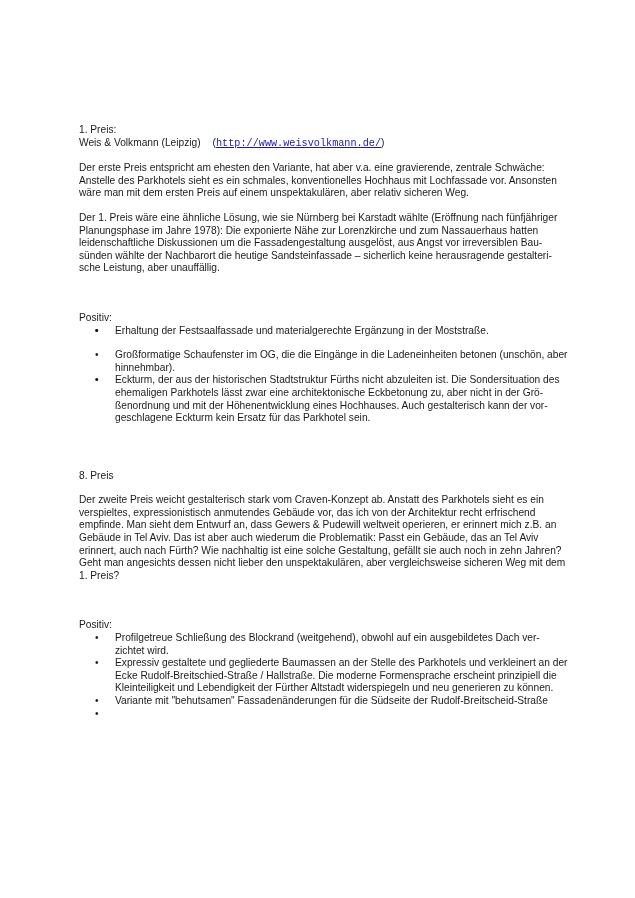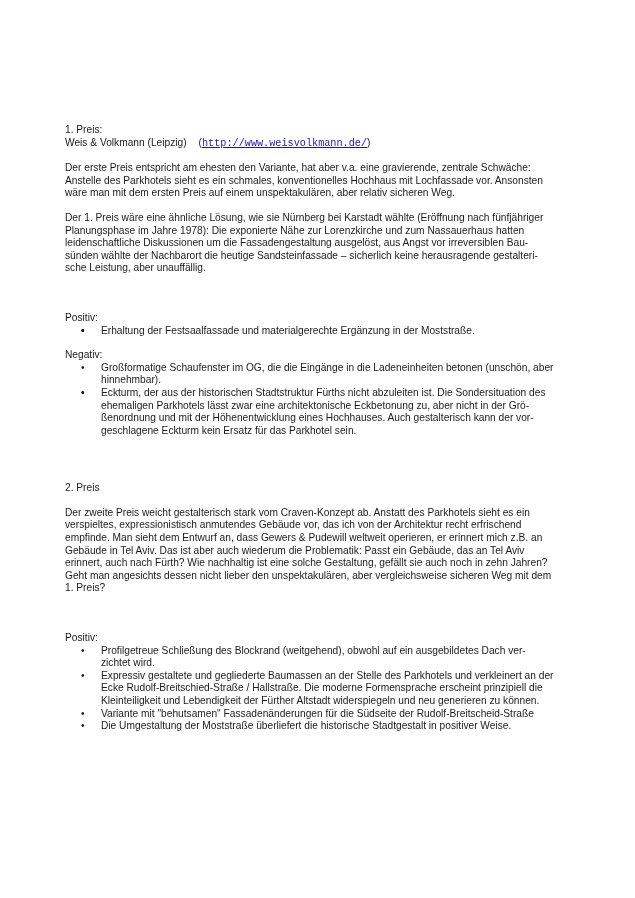--- a/index.html
+++ b/index.html
@@ -1,18 +1,18 @@
 <!DOCTYPE html>
 <html><head>
 <meta charset="utf-8">
 <style>
   html, body { margin: 0; padding: 0; background: #ffffff; }
   body { width: 635px; height: 898px; position: relative; overflow: hidden;
          font-family: "Liberation Sans", sans-serif; font-size: 10.2px; line-height: 12.6px; color: #1a1a1a; }
-  .page { position: absolute; left: 65px; top: 124px; width: 490px; }
+  .page { position: absolute; left: 79px; top: 124px; width: 490px; }
   p { margin: 0; }
   .gap-sm { height: 12px; }
   .gap-lg { height: 37px; }
   .gap-xl { height: 45px; }
   b { font-weight: normal; }
   a.link { color: #1a1aa0; text-decoration: underline; font-family: Liberation Mono, monospace; }
   ul { margin: 0; padding: 0; list-style: none; }
   ul li { position: relative; padding-left: 36px; }
   ul li .bullet { position: absolute; left: 16px; top: 0; }
   .spacer { display: inline-block; width: 12px; }
@@ -34,38 +34,37 @@
     <div class="gap-lg"></div>
 
     <p>Positiv:</p>
     <ul>
       <li><span class="bullet">•</span></li>
       <li><span class="bullet">•</span></li>
       <li><span class="bullet">•</span><span>Erhaltung der Festsaalfassade und materialgerechte Ergänzung in der Moststraße.</span></li>
     </ul>
     <div class="gap-sm"></div>
 
-    <p>Negativ:</p>
     <ul>
       <li><span class="bullet">•</span><span>Großformatige Schaufenster im OG, die die Eingänge in die Ladeneinheiten betonen (unschön, aber hinnehmbar).</span></li>
       <li><span class="bullet">•</span></li>
       <li><span class="bullet">•</span><span>Eckturm, der aus der historischen Stadtstruktur Fürths nicht abzuleiten ist. Die Sondersituation des ehemaligen Parkhotels lässt zwar eine architektonische Eckbetonung zu, aber nicht in der Grö-ßenordnung und mit der Höhenentwicklung eines Hochhauses. Auch gestalterisch kann der vor-geschlagene Eckturm kein Ersatz für das Parkhotel sein.</span></li>
     </ul>
   </section>
 
   <div class="gap-xl"></div>
 
   <section>
-    <p>2. Preis</p>
+    <p>8. Preis</p>
     <div class="gap-sm"></div>
     <p>Der zweite Preis weicht gestalterisch stark vom Craven-Konzept ab. Anstatt des Parkhotels sieht es ein verspieltes, expressionistisch anmutendes Gebäude vor, das ich von der Architektur recht erfrischend empfinde. Man sieht dem Entwurf an, dass Gewers &amp; Pudewill weltweit operieren, er erinnert mich z.B. an Gebäude in Tel Aviv. Das ist aber auch wiederum die Problematik: Passt ein Gebäude, das an Tel Aviv erinnert, auch nach Fürth? Wie nachhaltig ist eine solche Gestaltung, gefällt sie auch noch in zehn Jahren? Geht man angesichts dessen nicht lieber den unspektakulären, aber vergleichsweise sicheren Weg mit dem 1. Preis?</p>
     <div class="gap-lg"></div>
 
     <p>Positiv:</p>
     <ul>
       <li><span class="bullet">•</span><span>Profilgetreue Schließung des Blockrand (weitgehend), obwohl auf ein ausgebildetes Dach ver-zichtet wird.</span></li>
       <li><span class="bullet">•</span><span>Expressiv gestaltete und gegliederte Baumassen an der Stelle des Parkhotels und verkleinert an der Ecke Rudolf-Breitschied-Straße / Hallstraße. Die moderne Formensprache erscheint prinzipiell die Kleinteiligkeit und Lebendigkeit der Fürther Altstadt widerspiegeln und neu generieren zu können.</span></li>
       <li><span class="bullet">•</span><span>Variante mit "behutsamen" Fassadenänderungen für die Südseite der Rudolf-Breitscheid-Straße</span></li>
-      <li><span class="bullet">•</span><span>Die Umgestaltung der Moststraße überliefert die historische Stadtgestalt in positiver Weise.</span></li>
+      <li><span class="bullet">•</span></li>
     </ul>
   </section>
 
 </div>
 
 </body></html>

